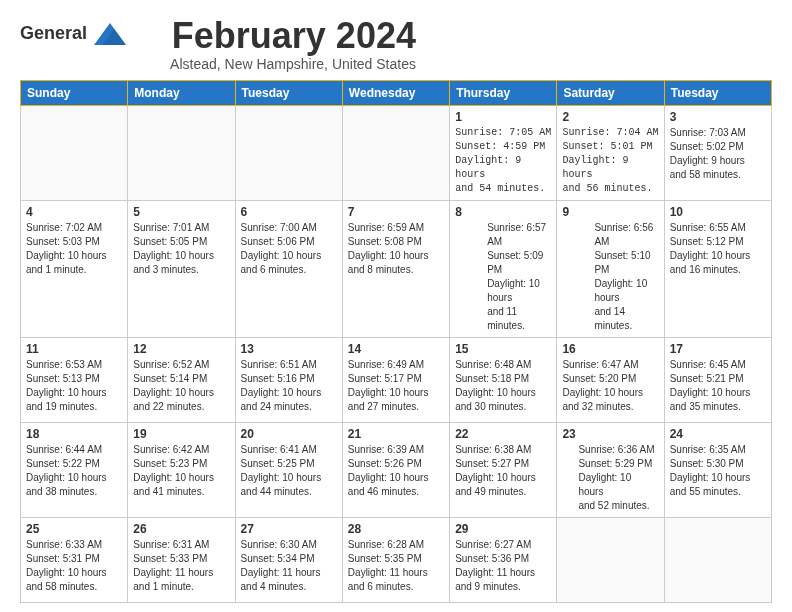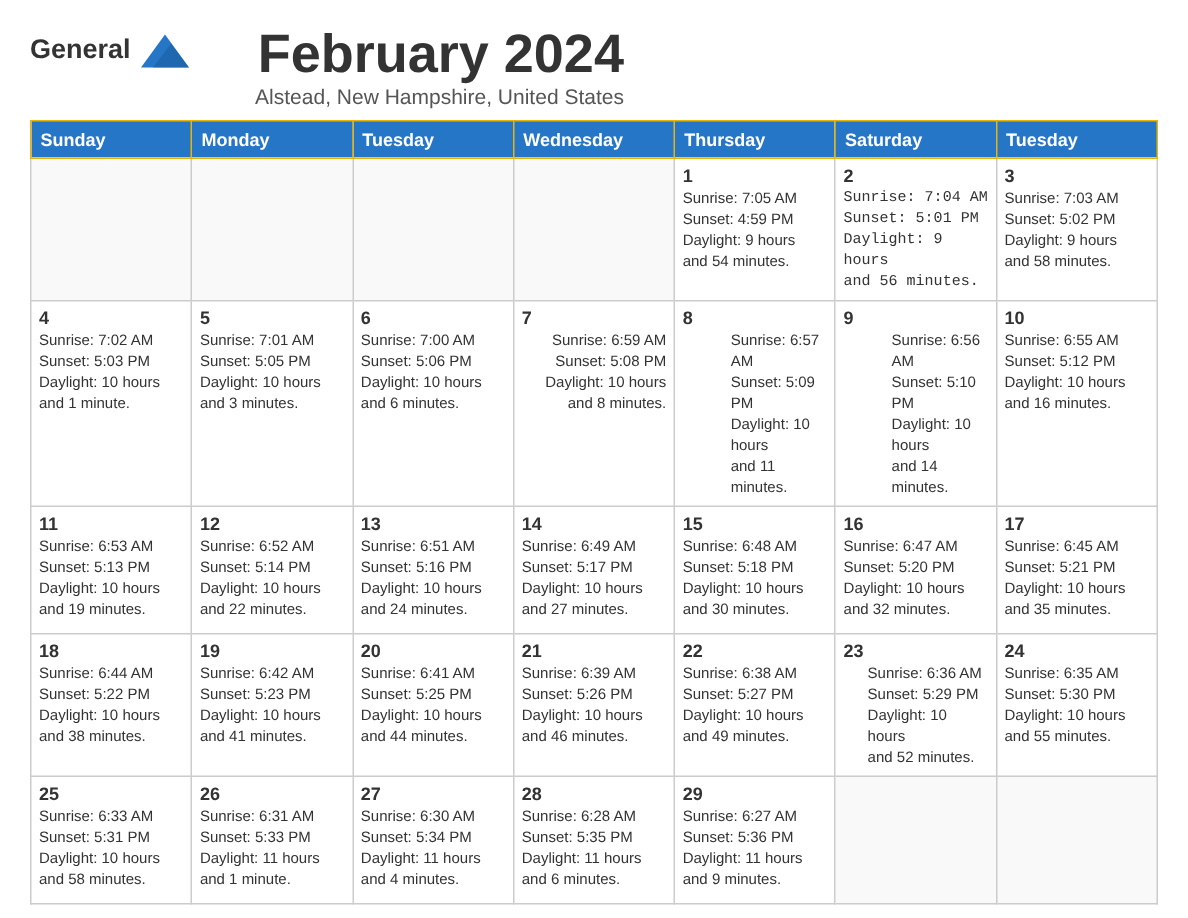--- a/index.html
+++ b/index.html
@@ -123,21 +123,21 @@
       </tr>
   </thead>
   <tbody id="calendar-body">
   <tr class="week-row">
         <td class="empty"></td>
         <td class="empty"></td>
         <td class="empty"></td>
         <td class="empty"></td>
         <td>
           <div class="day-num">1</div>
-          <div class="day-info" style="white-space: pre-line;">Sunrise: 7:05 AM
+          <div class="day-info" style="white-space: pre-line; font-family: Liberation Mono, monospace;">Sunrise: 7:05 AM
 Sunset: 4:59 PM
 Daylight: 9 hours
 and 54 minutes.</div>
         </td>
         <td>
           <div class="day-num">2</div>
           <div class="day-info" style="white-space: pre-line; font-family: Liberation Mono, monospace;">Sunrise: 7:04 AM
 Sunset: 5:01 PM
 Daylight: 9 hours
 and 56 minutes.</div>
@@ -167,21 +167,21 @@
         </td>
         <td>
           <div class="day-num">6</div>
           <div class="day-info" style="white-space: pre-line;">Sunrise: 7:00 AM
 Sunset: 5:06 PM
 Daylight: 10 hours
 and 6 minutes.</div>
         </td>
         <td>
           <div class="day-num">7</div>
-          <div class="day-info" style="white-space: pre-line; text-align: right;">Sunrise: 6:59 AM
+          <div class="day-info" style="white-space: pre-line;">Sunrise: 6:59 AM
 Sunset: 5:08 PM
 Daylight: 10 hours
 and 8 minutes.</div>
         </td>
         <td>
           <div class="day-num">8</div>
           <div class="day-info" style="white-space: pre-line; margin-left: 32px;">Sunrise: 6:57 AM
 Sunset: 5:09 PM
 Daylight: 10 hours
 and 11 minutes.</div>

